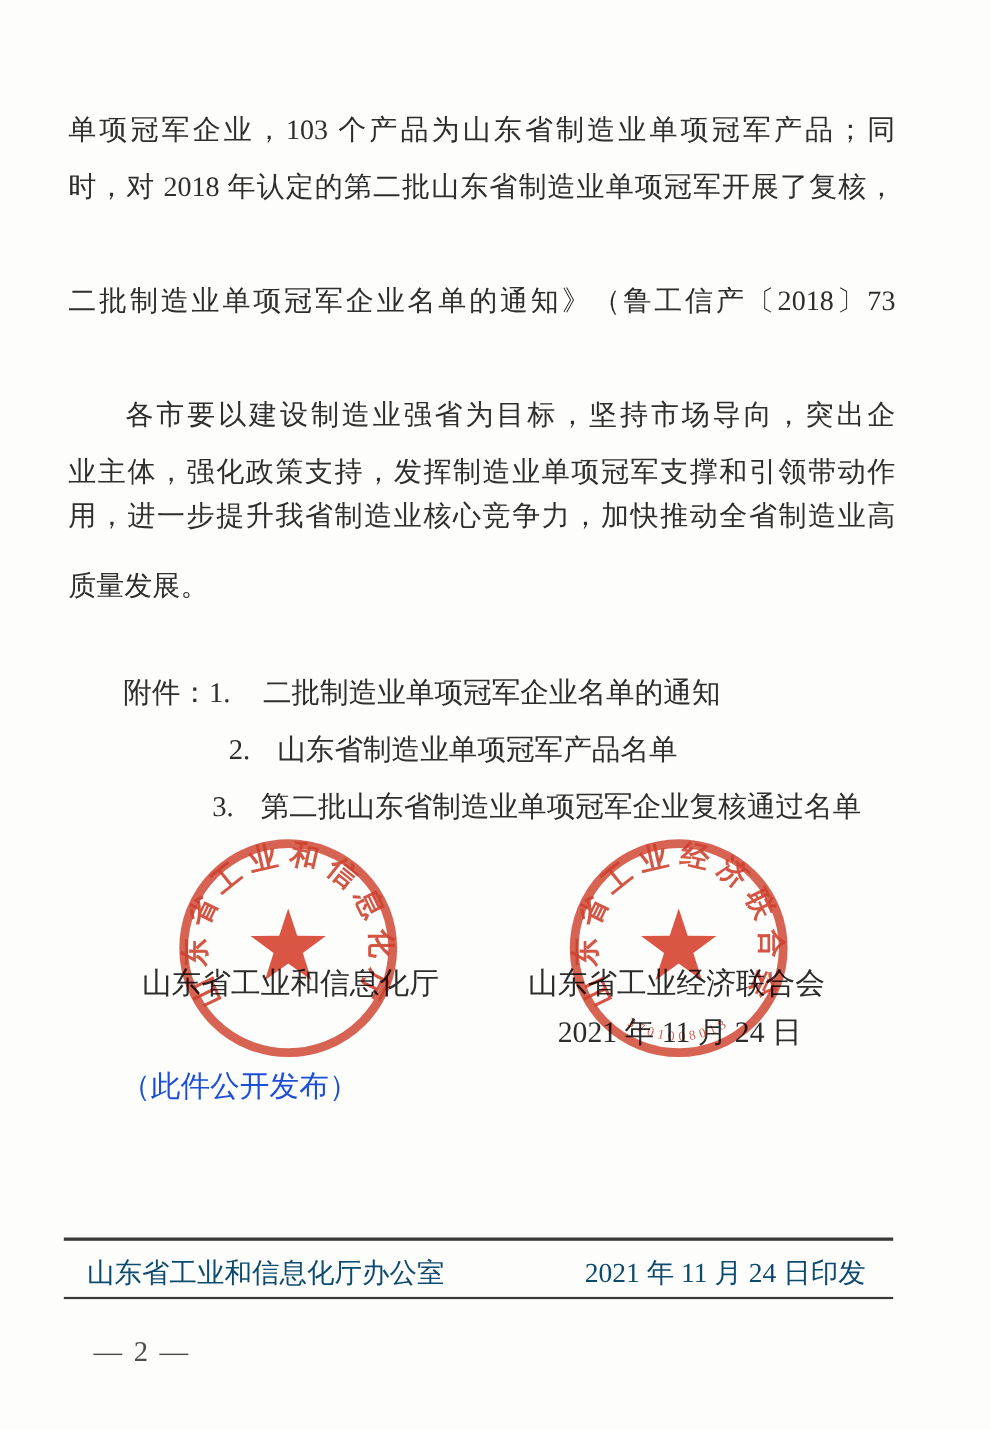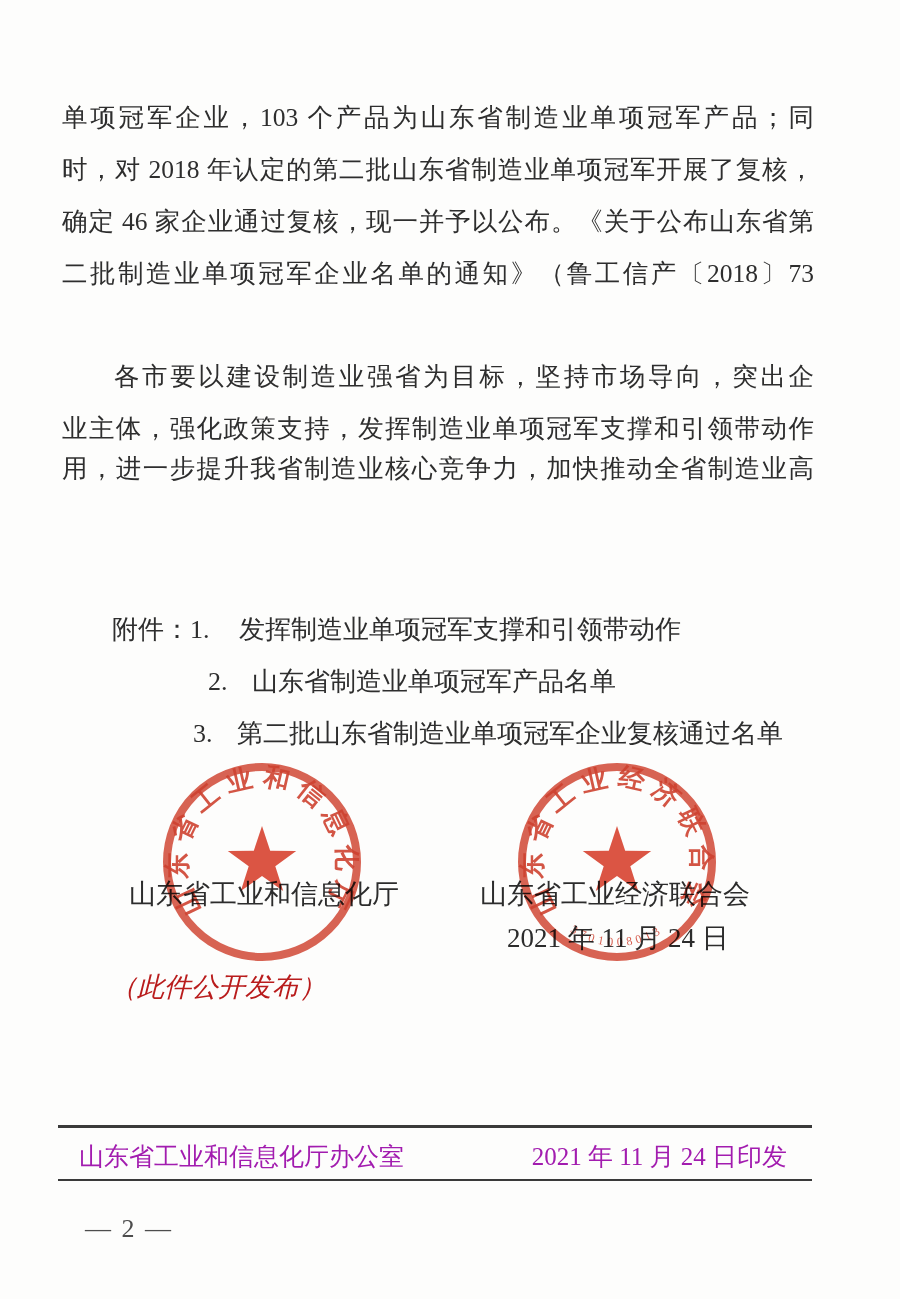--- a/index.html
+++ b/index.html
@@ -32,42 +32,42 @@
   .n23{width:44px;}
   
   .sig{position:absolute;font-size:27px;color:#2c2c2c;white-space:nowrap;}
   
   .stamp{position:absolute;width:220px;height:220px;mix-blend-mode:multiply;opacity:.93;}
   .stamp svg{display:block;}
   
   .rule{position:absolute;left:58px;width:754px;background:#3a3a3a;}
   .rule-top{top:1125px;height:3px;}
   .rule-bottom{top:1179px;height:2px;}
-  .footer-text{position:absolute;font-size:25px;color:#a21caf;white-space:nowrap;}
+  .footer-text{position:absolute;font-size:25px;color:#0c4a6e;white-space:nowrap;}
   .footer-left{left:79px;top:1140px;}
   .footer-right{right:113px;top:1140px;}
   .page-num{position:absolute;left:85px;top:1214px;font-size:26px;color:#4d4d4d;letter-spacing:2px;}
-  .note{position:absolute;left:110px;top:969px;font-size:27px;color:#b91c1c;font-style:italic;}
+  .note{position:absolute;left:110px;top:969px;font-size:27px;color:#1d4ed8;}
 </style>
 </head>
 <body>
 
 <div class="page">
 
   <div class="bl jl" style="top:101px">单项冠军企业，103 个产品为山东省制造业单项冠军产品；同</div>
   <div class="bl jl" style="top:153px">时，对 2018 年认定的第二批山东省制造业单项冠军开展了复核，</div>
-  <div class="bl jl" style="top:205px">确定 46 家企业通过复核，现一并予以公布。《关于公布山东省第</div>
   <div class="bl jl" style="top:257px">二批制造业单项冠军企业名单的通知》（鲁工信产〔2018〕73</div>
 
   <div class="bl jl ind" style="top:360px">各市要以建设制造业强省为目标，坚持市场导向，突出企</div>
   <div class="bl jl" style="top:412px">业主体，强化政策支持，发挥制造业单项冠军支撑和引领带动作</div>
   <div class="bl jl" style="top:452px">用，进一步提升我省制造业核心竞争力，加快推动全省制造业高</div>
+  <div class="bl" style="top:516px">质量发展。</div>
 
   <div class="attach-row" style="left:112px;top:612px">
-    <span class="attach-label">附件：</span><span class="attach-num n1">1.</span><span>发挥制造业单项冠军支撑和引领带动作</span>
+    <span class="attach-label">附件：</span><span class="attach-num n1">1.</span><span>二批制造业单项冠军企业名单的通知</span>
   </div>
   <div class="attach-row" style="left:208px;top:664px">
     <span class="attach-num n23">2.</span><span>山东省制造业单项冠军产品名单</span>
   </div>
   <div class="attach-row" style="left:193px;top:716px">
     <span class="attach-num n23">3.</span><span>第二批山东省制造业单项冠军企业复核通过名单</span>
   </div>
 
   <div class="sig" style="left:129px;top:876px">山东省工业和信息化厅</div>
   <div class="sig" style="left:480px;top:876px">山东省工业经济联合会</div>

